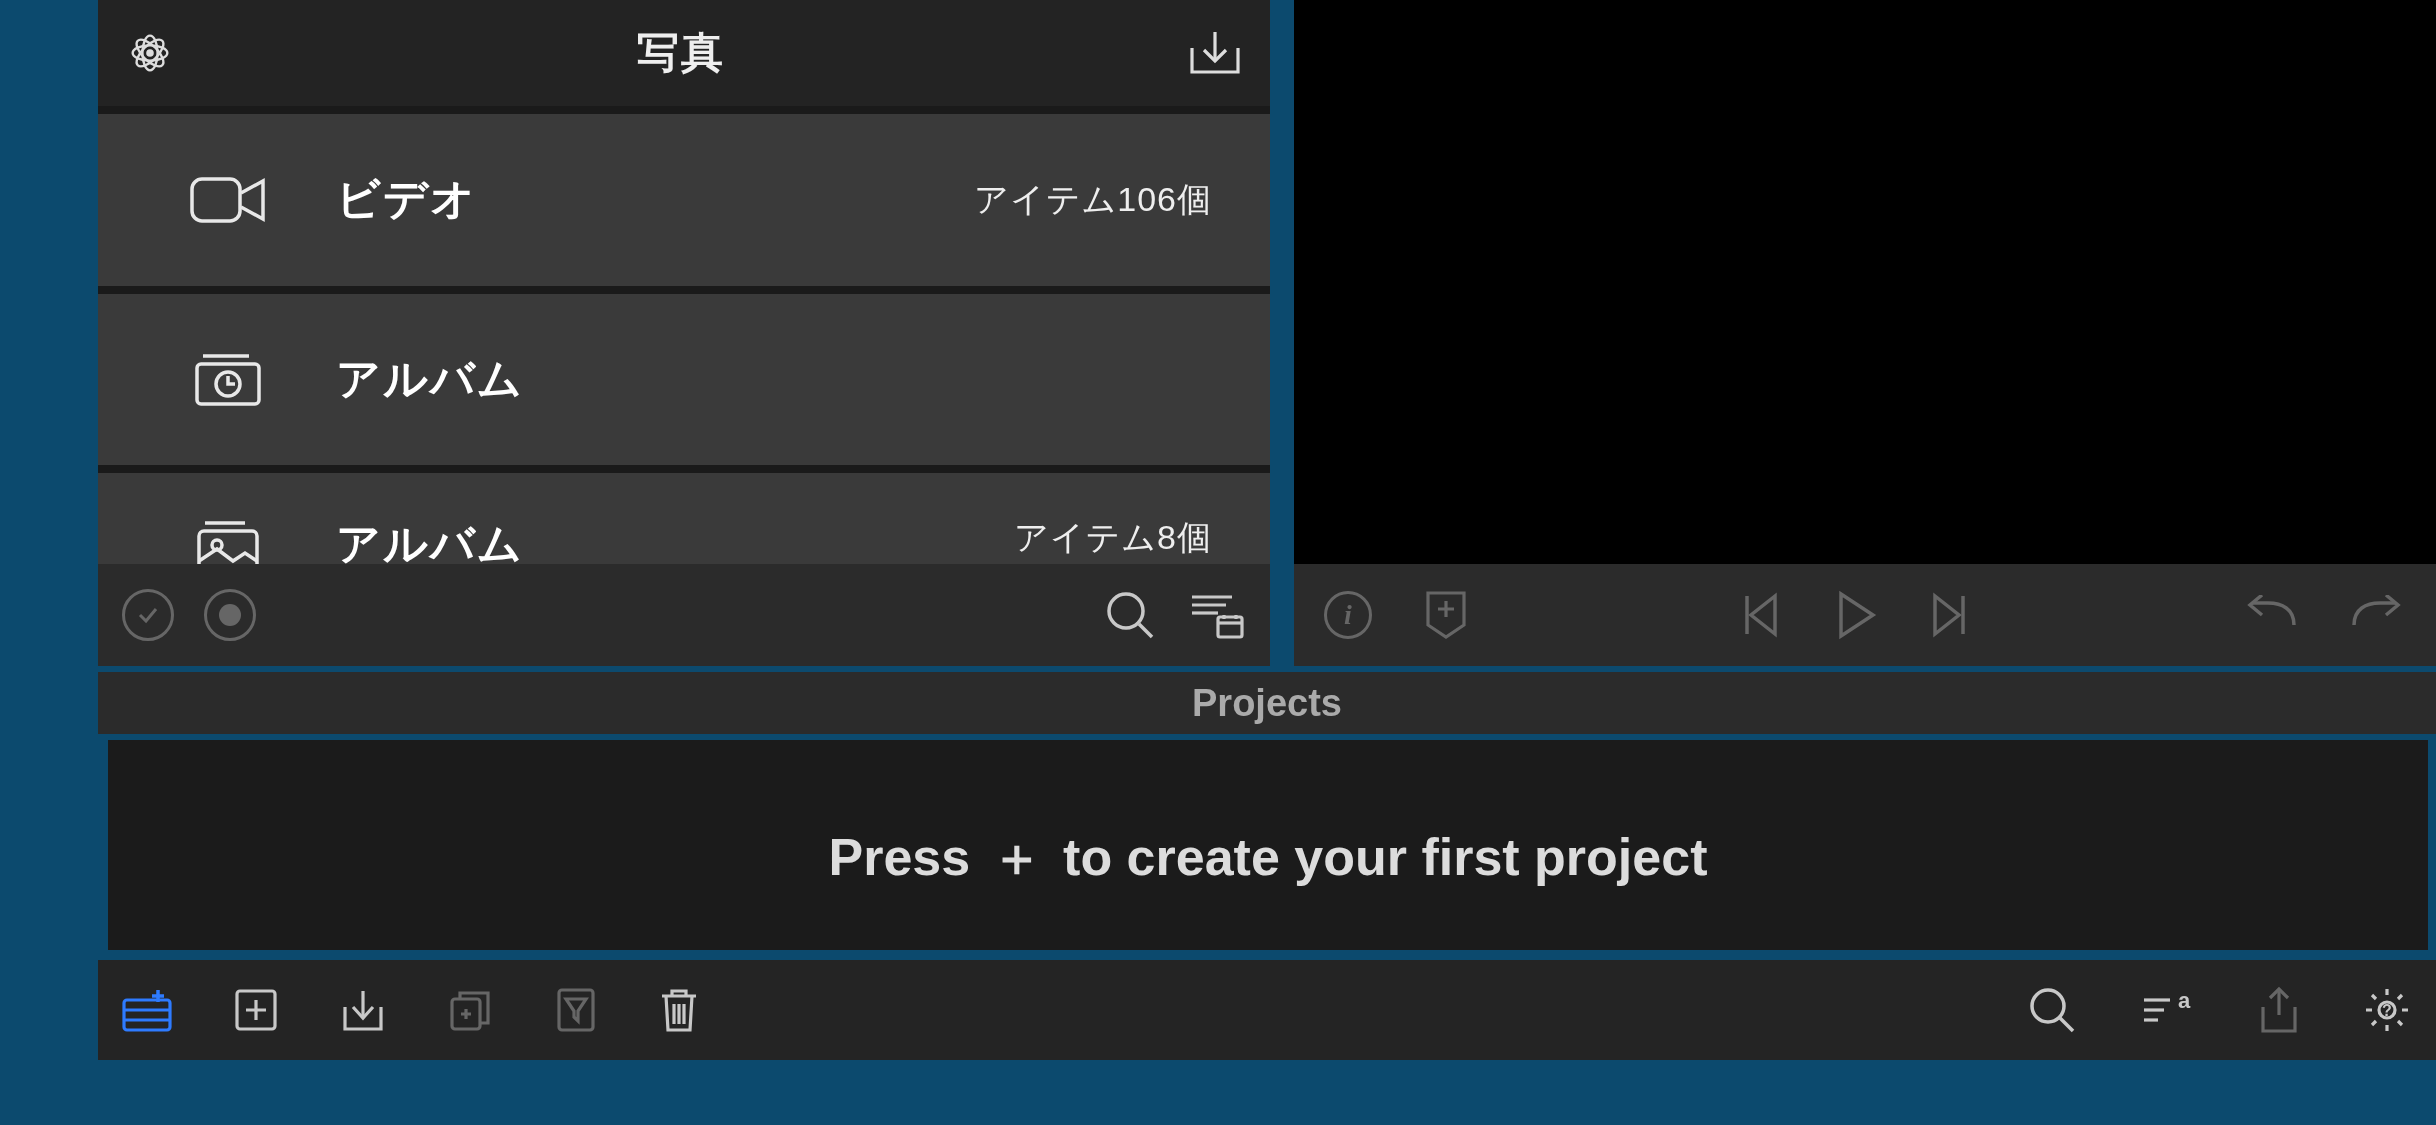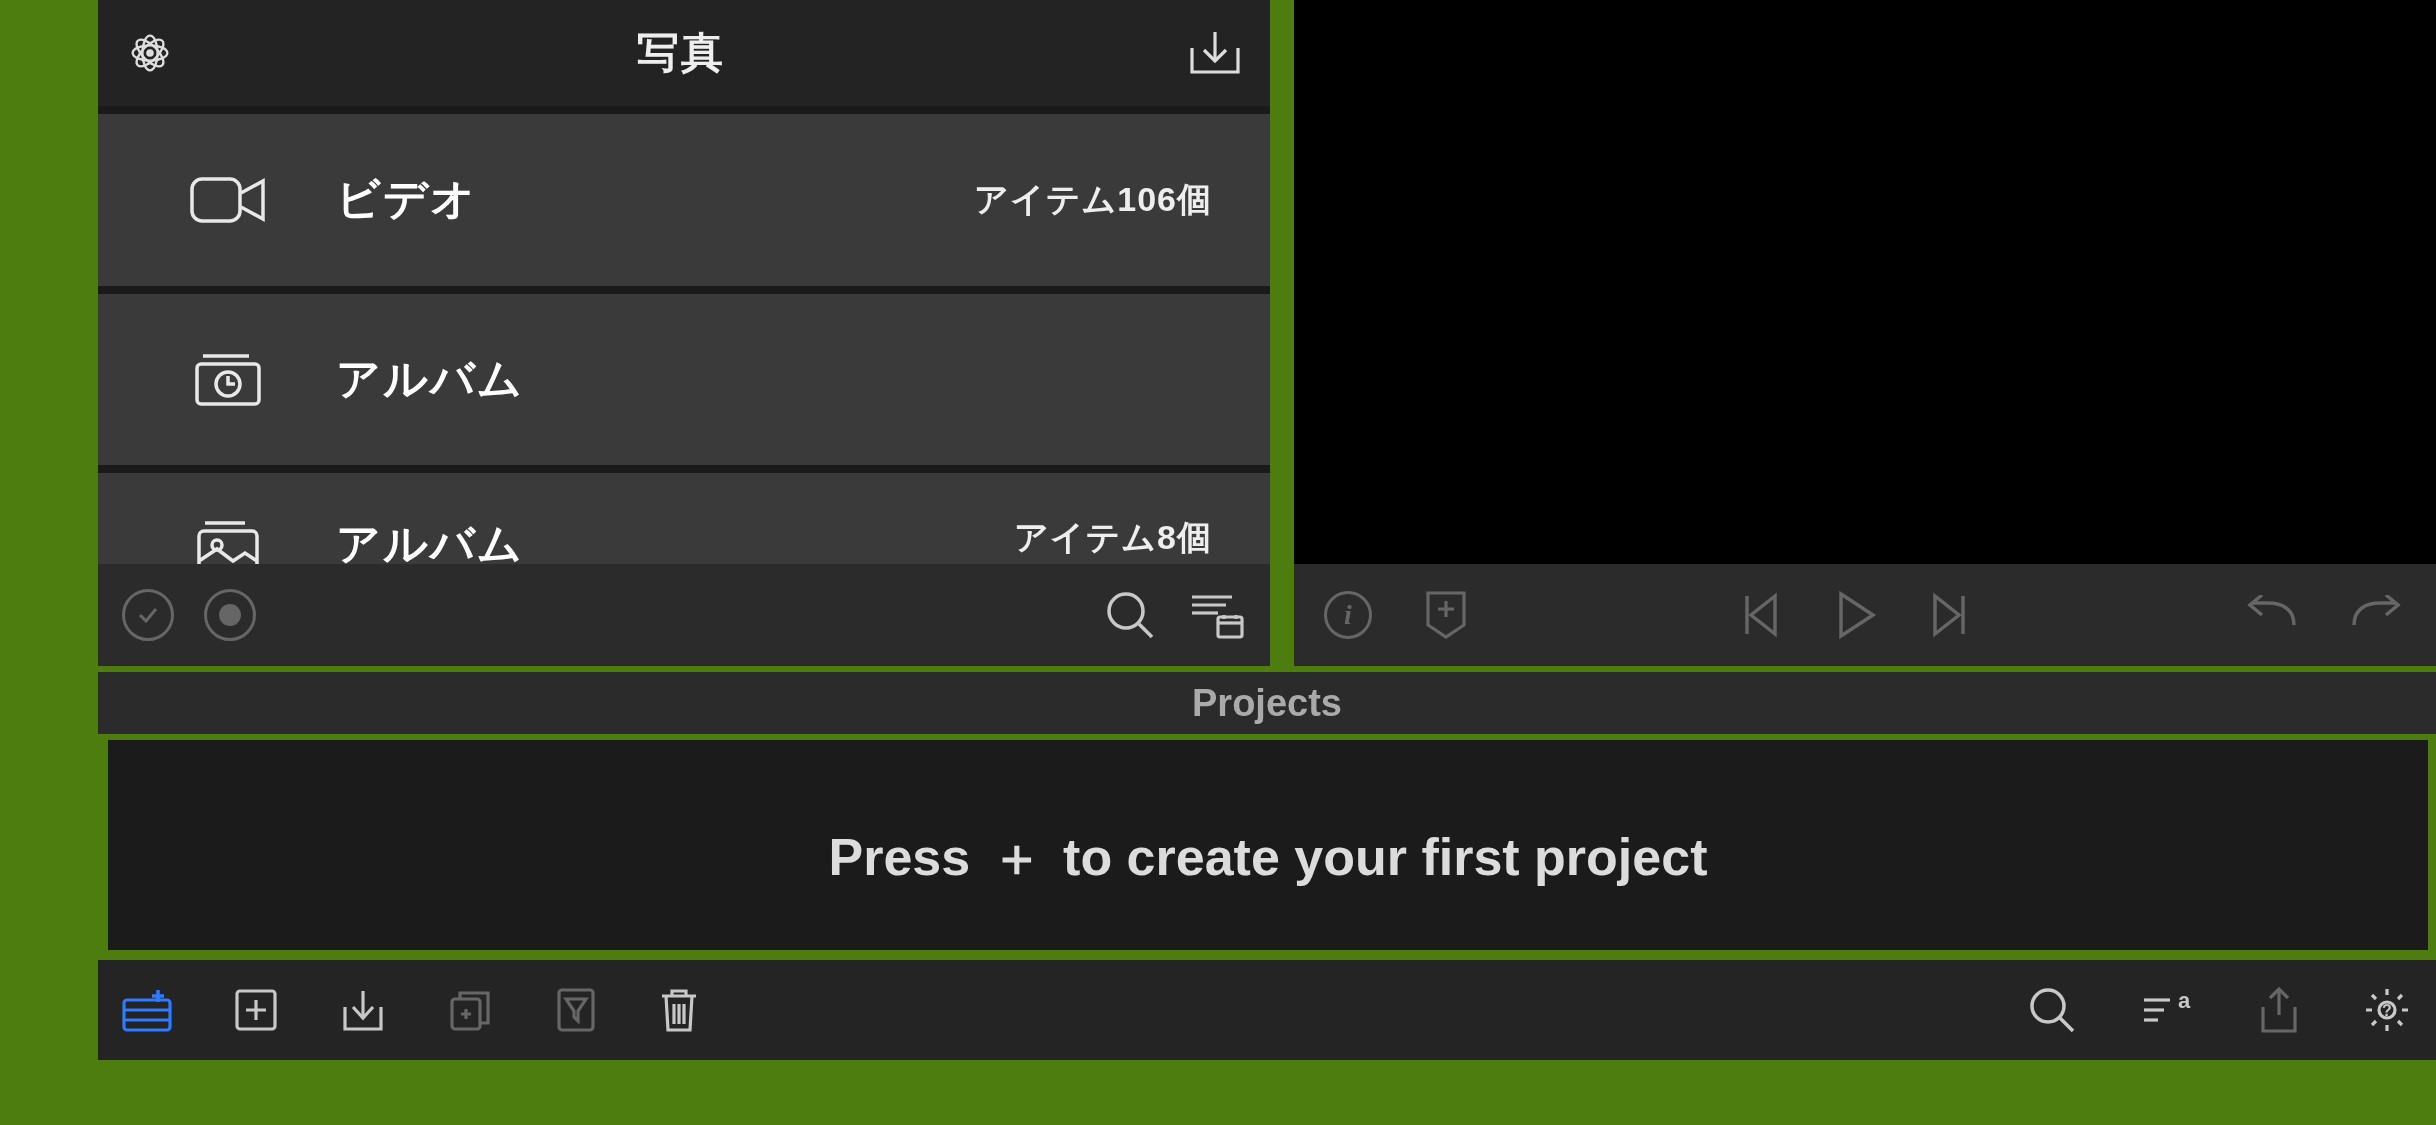--- a/index.html
+++ b/index.html
@@ -7,21 +7,21 @@
   body {
     background: #000;
     font-family: -apple-system, "Helvetica Neue", Arial, sans-serif;
     color: #e8e8e8;
     overflow: hidden;
   }
   .app {
     width: 2436px;
     height: 1125px;
     position: relative;
-    background: #4d7c0f;
+    background: #0c4a6e;
   }
 
   
   .top-row {
     position: absolute;
     left: 0; top: 0;
     width: 2436px;
     height: 666px;
     display: flex;
   }
@@ -80,21 +80,21 @@
   .lib-item .lib-label {
     flex: 1;
     font-size: 44px;
     font-weight: 600;
     color: #fff;
     padding-left: 58px;
     letter-spacing: 2px;
   }
   .lib-item .lib-count {
     font-size: 34px;
-    font-weight: 700;
+    font-weight: 400;
     color: #eee;
     letter-spacing: 1px;
   }
 
   .lib-toolbar {
     height: 102px;
     background: #2b2b2b;
     display: flex;
     align-items: center;
     padding: 0 24px;

